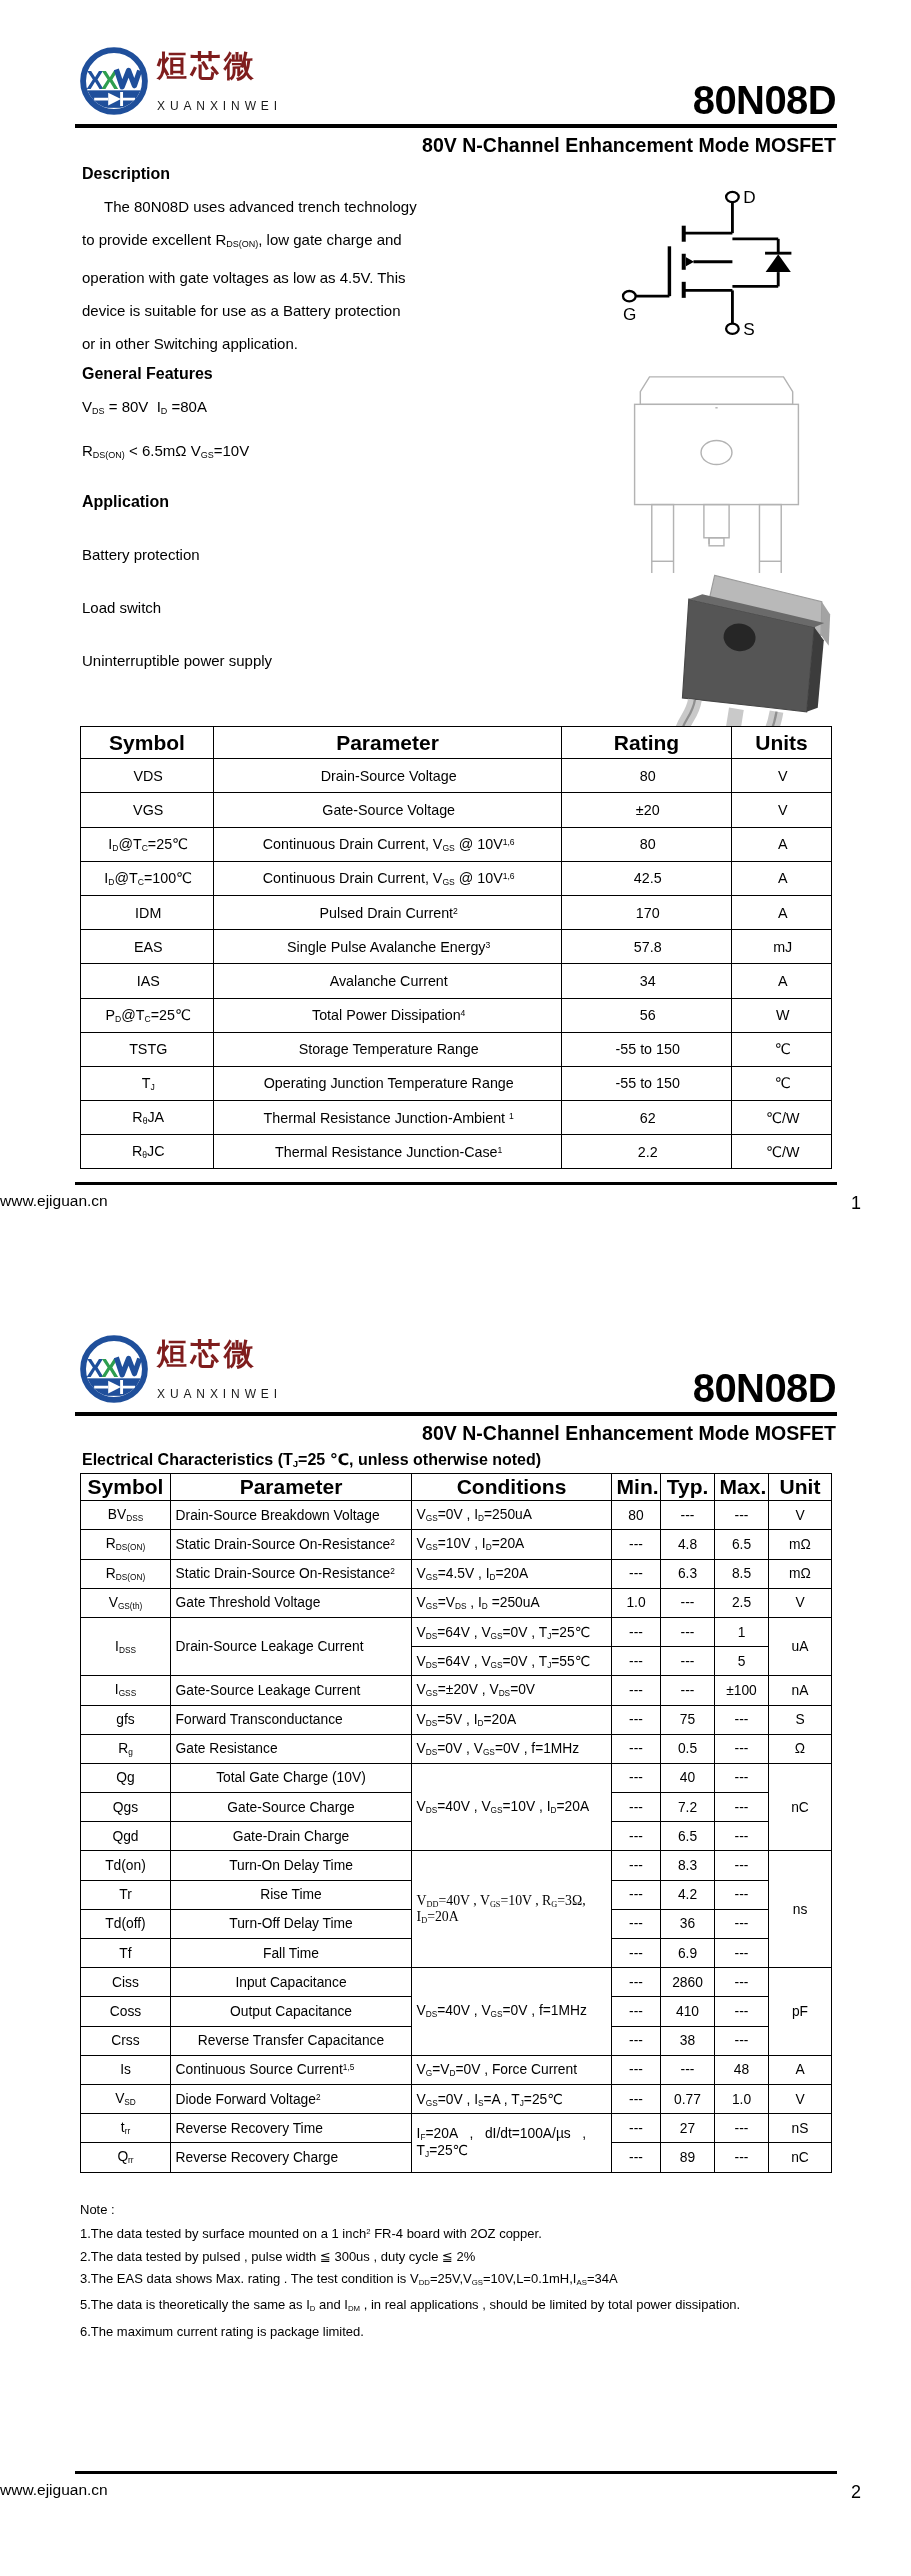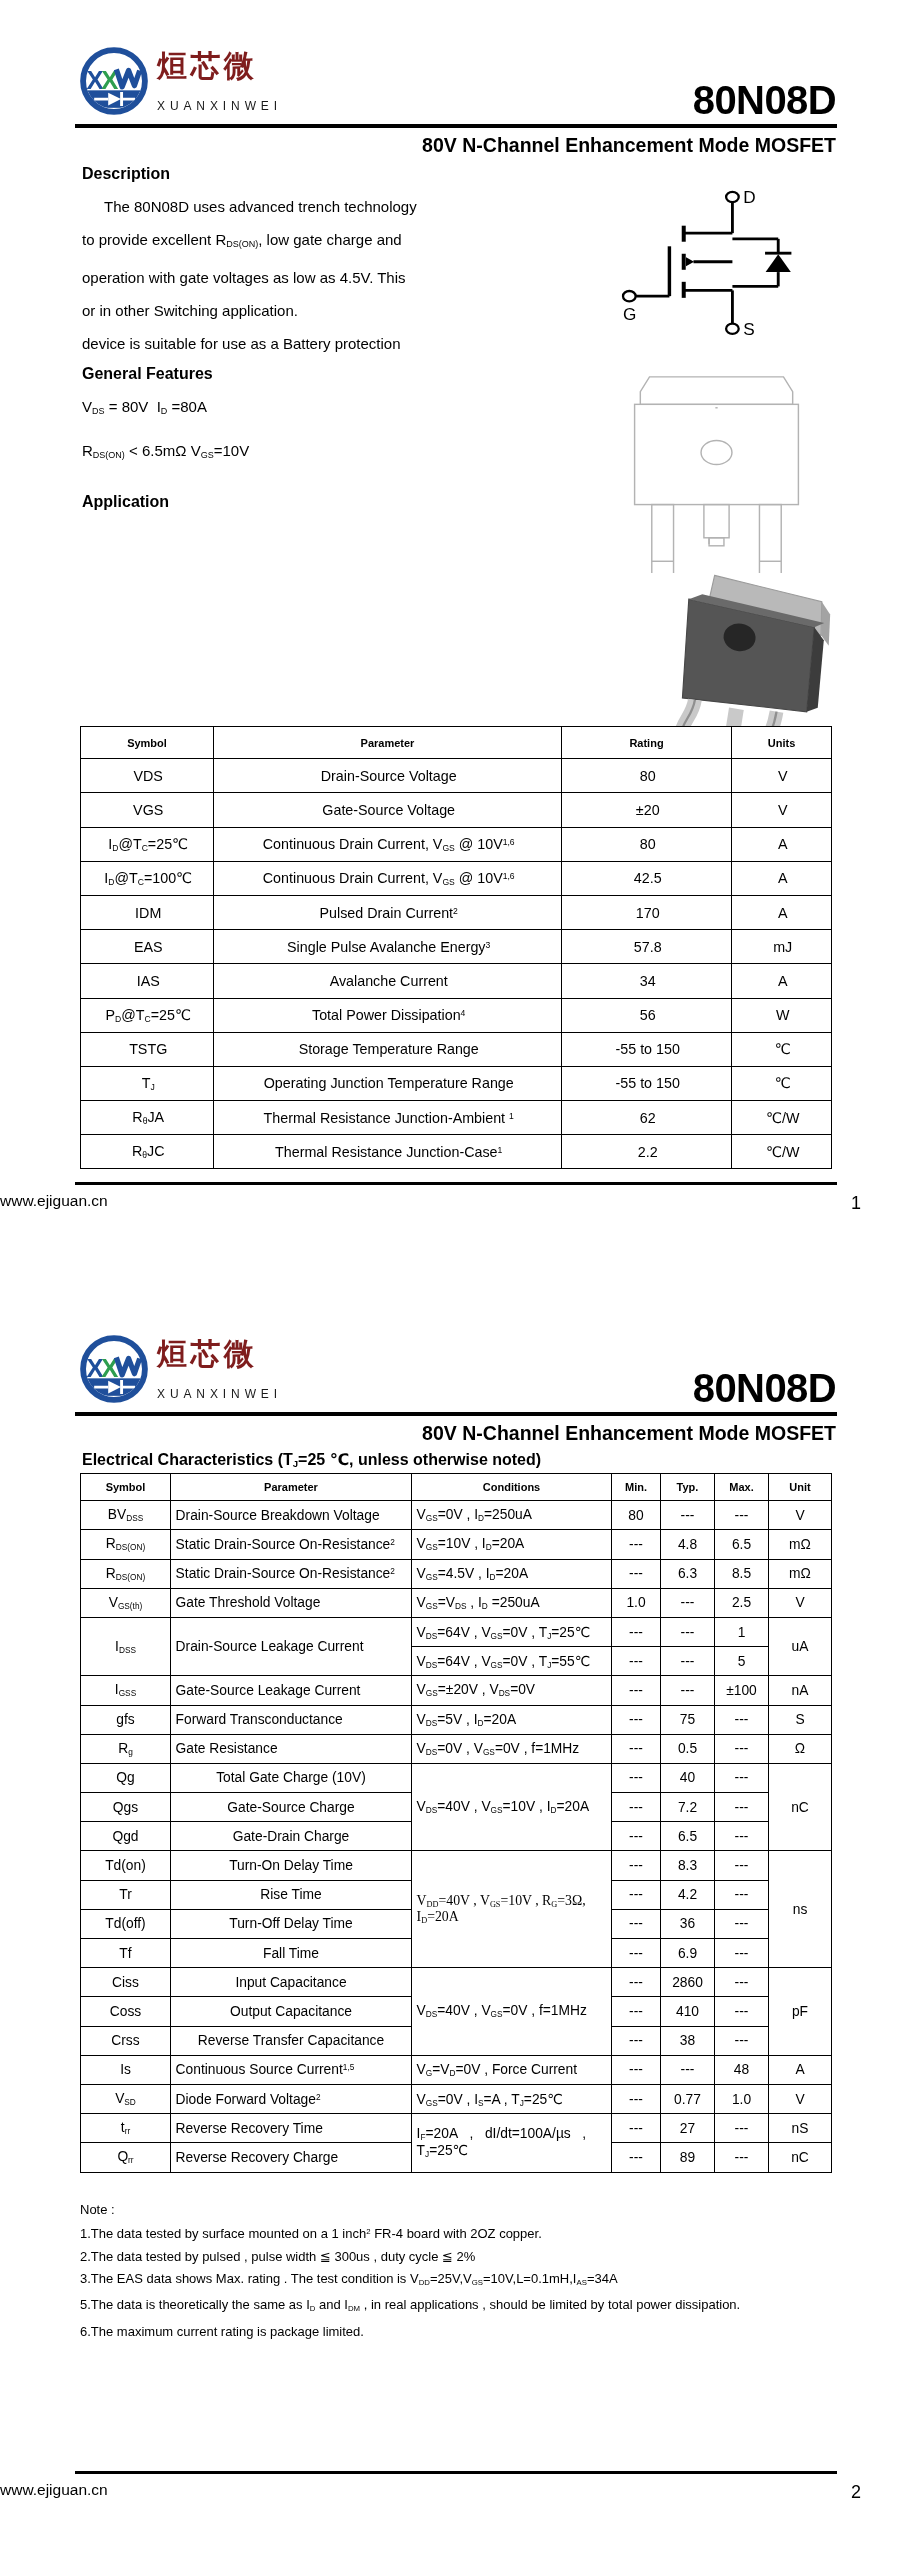--- a/index.html
+++ b/index.html
@@ -28,21 +28,21 @@
   .desc-lines{left:82px;top:190px;width:505px;font-size:15px;line-height:33px;}
   .desc-lines div:first-child{text-indent:22px;}
   .gf-lines{left:82px;top:398px;font-size:15px;}
   .gf-lines div{margin-bottom:26px;}
   .app-lines{left:82px;top:546px;font-size:15px;}
   .app-lines div{margin-bottom:36px;}
 
   
   table{border-collapse:collapse;table-layout:fixed;background:#fff;}
   th,td{border:1.1px solid #000;text-align:center;padding:1.1px 4.6px;overflow:hidden;}
-  th{font-size:11px;font-weight:700;border-radius:16px;}
+  th{font-size:21px;font-weight:700;border-radius:16px;}
   .amr{left:80px;top:726px;width:750px;border:1.7px solid #000;}
   .amr th{height:29px;}
   .amr td{height:31px;font-size:14.3px;padding-left:7px;}
   .ec{left:80px;top:185px;width:750px;border:1.7px solid #000;}
   .ec th{height:24px;}
   .ec td{height:26px;font-size:13.8px;}
   .ec td:nth-child(1){}
   .amr-title,.ec-title{left:82px;font-size:16px;font-weight:700;}
 
   
@@ -91,31 +91,36 @@
 
     <div class="abs part-number">80N08D</div>
     <div class="abs rule rule-top"></div>
     <div class="abs subtitle">80V N-Channel Enhancement Mode MOSFET</div>
 
     <div class="abs h-sec" style="left:82px;top:165px;">Description</div>
     <div class="abs desc-lines">
         <div>The  80N08D uses advanced trench technology</div>
         <div>to provide excellent R<sub>DS(ON)</sub>, low gate charge and</div>
         <div>operation with gate voltages as low as 4.5V. This</div>
+        <div>device is suitable for use as a Battery protection</div>
         <div>or in other Switching application.</div>
-        <div>device is suitable for use as a Battery protection</div>
       </div>
 
     <div class="abs h-sec" style="left:82px;top:365px;">General Features</div>
     <div class="abs gf-lines">
         <div>V<sub>DS</sub> = 80V&nbsp;&nbsp;I<sub>D</sub> =80A</div>
         <div>R<sub>DS(ON)</sub> &lt; 6.5mΩ V<sub>GS</sub>=10V</div>
       </div>
 
     <div class="abs h-sec" style="left:82px;top:493px;">Application</div>
+    <div class="abs app-lines">
+        <div>Battery protection</div>
+        <div>Load switch</div>
+        <div>Uninterruptible power supply</div>
+      </div>
 
     <svg class="abs mosfet-svg" width="189" height="195" viewBox="0 0 330 290">
       <g stroke="#000" stroke-width="5" fill="none">
         <ellipse cx="205" cy="22" rx="11" ry="9" stroke-width="4"></ellipse>
         <line x1="205" y1="31" x2="205" y2="85"></line>
         <ellipse cx="205" cy="252" rx="11" ry="9" stroke-width="4"></ellipse>
         <line x1="205" y1="185" x2="205" y2="243"></line>
         <ellipse cx="25" cy="195" rx="11" ry="9" stroke-width="4"></ellipse>
         <line x1="36" y1="195" x2="95" y2="195"></line>
         <line x1="95" y1="108" x2="95" y2="195" stroke-width="6"></line>

